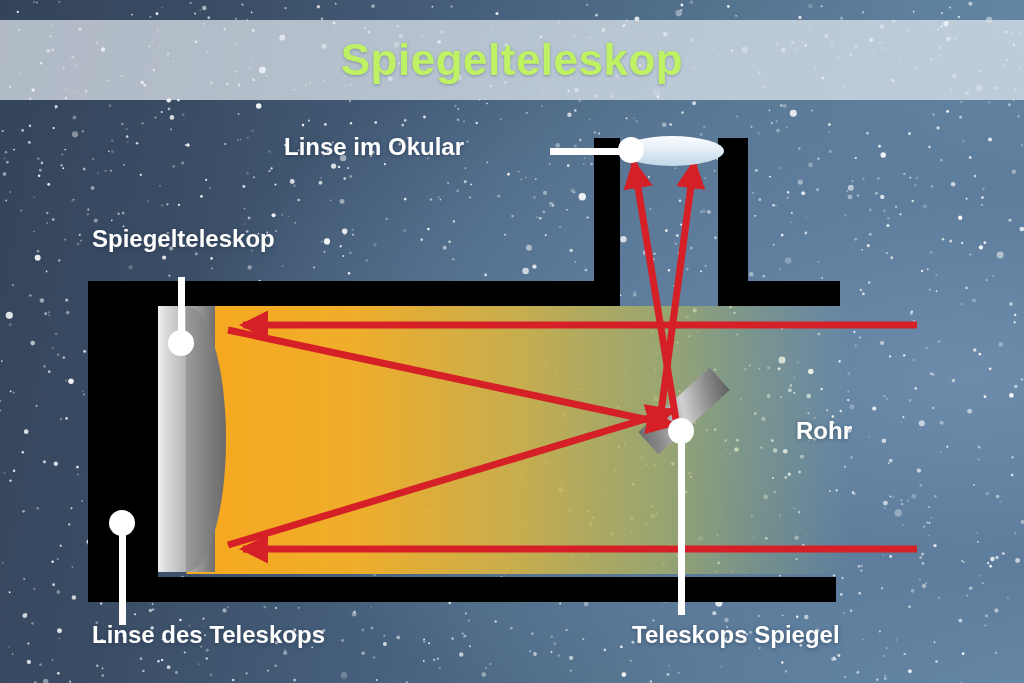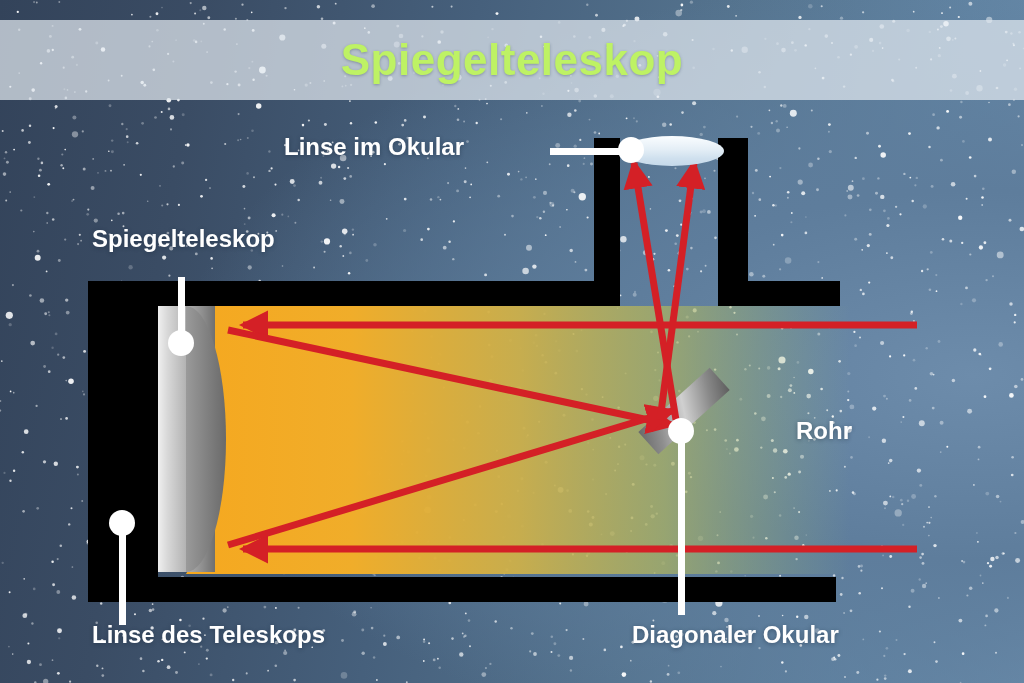--- a/index.html
+++ b/index.html
@@ -1660,19 +1660,19 @@
   <div class="leader" id="lead-rohr-line"></div>
   <div class="dot" id="lead-rohr-dot"></div>
 
   <div class="leader" id="lead-diag-line"></div>
   <div class="dot" id="lead-diag-dot"></div>
 
   <div class="label" id="label-okular">Linse im Okular</div>
   <div class="label" id="label-obj">Spiegelteleskop</div>
   <div class="label" id="label-licht">Rohr</div>
   <div class="label" id="label-rohr">Linse des Teleskops</div>
-  <div class="label" id="label-diag">Diagonaler Okular</div>
+  <div class="label" id="label-diag">Teleskops Spiegel</div>
 
   <div class="title-band">
     <div class="ttl">Spiegelteleskop</div>
   </div>
 
 </div>
 
 </body></html>

